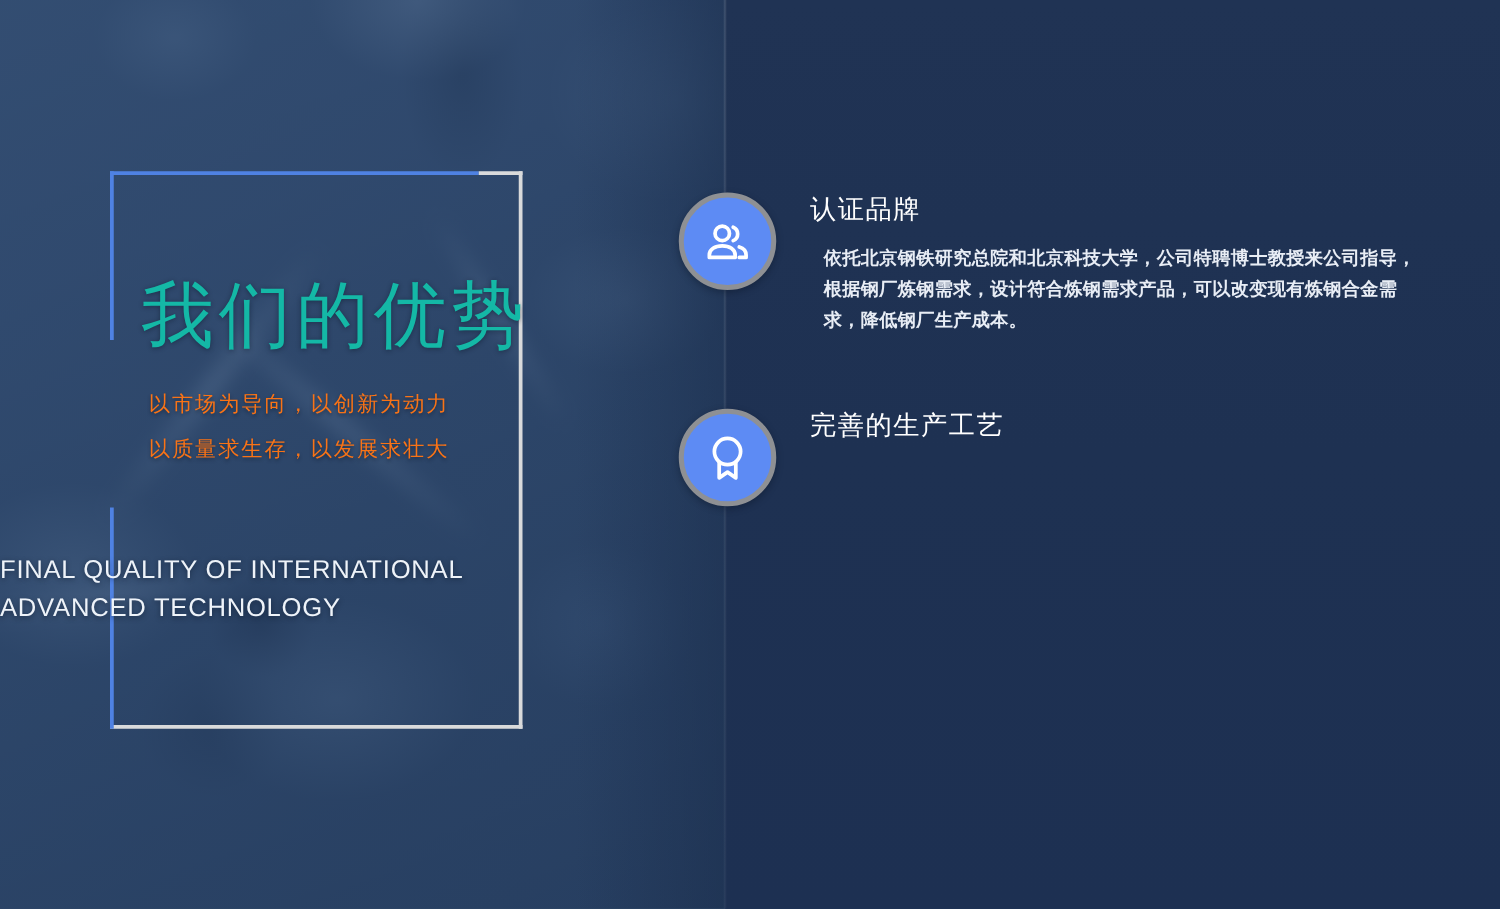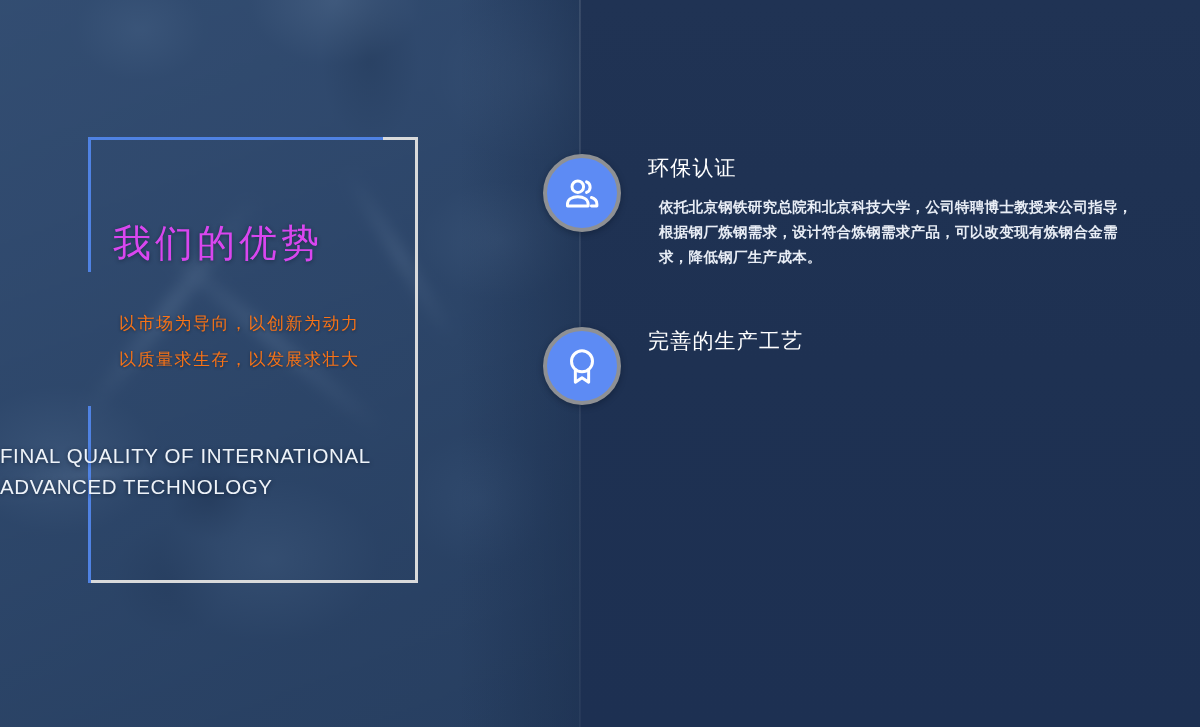--- a/index.html
+++ b/index.html
@@ -88,23 +88,23 @@
   .fr-right     { right:0; top:0;  width:3px; height:446px; background:#d9dadb; }
   
   .fr-bottom    { left:0; bottom:0; width:330px; height:3px; background:#d9dadb; }
   
   .fr-left-a    { left:0; top:0;   width:3px; height:135px; background:#4f82e3; }
   .fr-left-b    { left:0; top:269px; width:3px; height:177px; background:#4f82e3; }
 
   
   .headline {
     position:absolute; left:113px; top:224px;
-    font-size:38px; line-height:1;
+    font-size:58px; line-height:1;
     letter-spacing:4px;
-    color:#d946ef;
+    color:#14b8a6;
     font-weight:400;
     text-shadow:0 1px 4px rgba(8,18,34,.45);
     white-space:nowrap;
   }
   .sub-lines {
     position:absolute; left:119px; top:306px;
     color:#f97316;
     font-size:17px;
     line-height:36px;
     letter-spacing:1.5px;
@@ -203,21 +203,21 @@
   <div class="feature f0">
     <div class="icon-wrap">
       <svg viewBox="0 0 24 24" fill="none" stroke="#ffffff" stroke-width="1.7" stroke-linecap="round" stroke-linejoin="round">
         <circle cx="9.6" cy="8.4" r="3.3"></circle>
         <path d="M3.7 19.4v-1.1c0-2.6 2.6-4.2 5.9-4.2s5.9 1.6 5.9 4.2v1.1z"></path>
         <path d="M14.6 5.6a3.3 3.3 0 0 1 0 6.1"></path>
         <path d="M17.4 14.6c1.9.55 3.1 1.8 3.1 3.7v1.1h-3.1"></path>
       </svg>
     </div>
     <div class="f-body">
-      <div class="f-title">环保认证</div>
+      <div class="f-title">认证品牌</div>
       <div class="f-desc">依托北京钢铁研究总院和北京科技大学，公司特聘博士教授来公司指导，根据钢厂炼钢需求，设计符合炼钢需求产品，可以改变现有炼钢合金需求，降低钢厂生产成本。</div>
     </div>
   </div>
 
   <div class="feature f1">
     <div class="icon-wrap">
       <svg viewBox="0 0 24 24" fill="none" stroke="#ffffff" stroke-width="1.7" stroke-linecap="round" stroke-linejoin="round">
         <circle cx="12" cy="9.3" r="6"></circle>
         <path d="M8.2 14.2v7.1l3.8-2.6 3.8 2.6v-7.1"></path>
       </svg>

